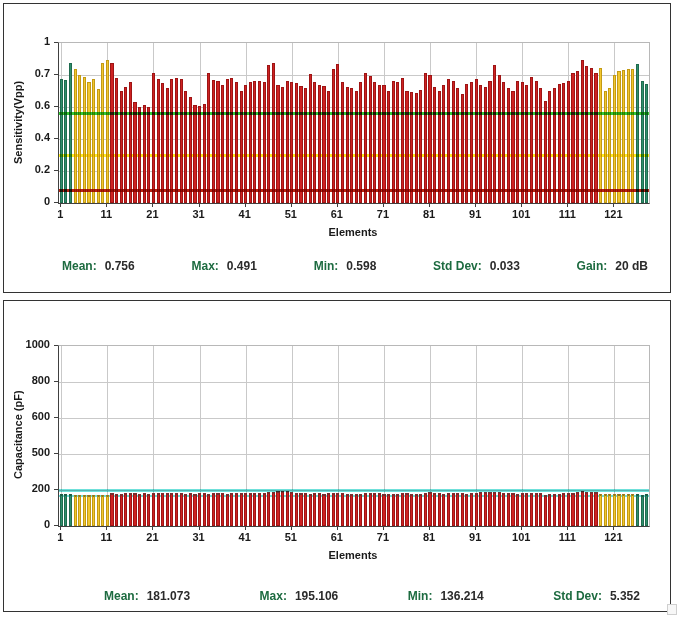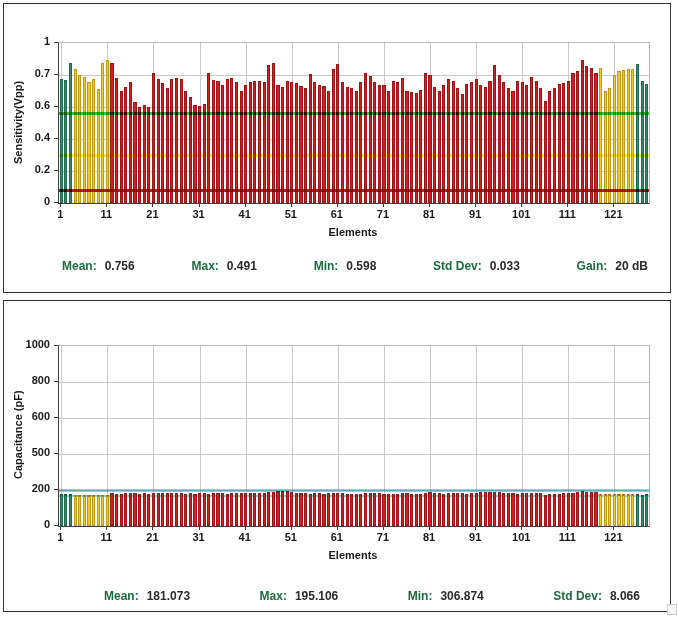--- a/index.html
+++ b/index.html
@@ -390,22 +390,22 @@
       <div class="bar" style="left: 572.3px; width: 3.13438px; height: 32.112px; background: rgb(242, 199, 46); border-width: 2px 1px 1px; border-style: solid; border-color: rgb(143, 116, 32) rgb(194, 154, 20) rgb(194, 154, 20); border-image: initial;"></div>
       <div class="bar" style="left: 576.909px; width: 3.13438px; height: 31.536px; background: rgb(47, 143, 107); border-width: 2px 1px 1px; border-style: solid; border-color: rgb(29, 90, 67) rgb(31, 107, 79) rgb(31, 107, 79); border-image: initial;"></div>
       <div class="bar" style="left: 581.519px; width: 3.13438px; height: 31.428px; background: rgb(47, 143, 107); border-width: 2px 1px 1px; border-style: solid; border-color: rgb(29, 90, 67) rgb(31, 107, 79) rgb(31, 107, 79); border-image: initial;"></div>
       <div class="bar" style="left: 586.128px; width: 3.13438px; height: 31.644px; background: rgb(47, 143, 107); border-width: 2px 1px 1px; border-style: solid; border-color: rgb(29, 90, 67) rgb(31, 107, 79) rgb(31, 107, 79); border-image: initial;"></div>
       <div class="refline" style="top: 142.5px; height: 3px; background: rgb(111, 224, 218);"></div>
     </div>
   <div class="x-axis-title">Elements</div>
   <div class="stats">
     <span class="stat"><span class="stat-label">Mean:</span><span class="stat-value">181.073</span></span>
     <span class="stat"><span class="stat-label">Max:</span><span class="stat-value">195.106</span></span>
-    <span class="stat"><span class="stat-label">Min:</span><span class="stat-value">306.874</span></span>
-    <span class="stat"><span class="stat-label">Std Dev:</span><span class="stat-value">8.066</span></span>
+    <span class="stat"><span class="stat-label">Min:</span><span class="stat-value">136.214</span></span>
+    <span class="stat"><span class="stat-label">Std Dev:</span><span class="stat-value">5.352</span></span>
   </div>
 <div class="tickmark" style="width: 4px; height: 1px; left: 50px; top: 224px;"></div>
     <div class="ytick-label" style="left: 0px; width: 46px; top: 217px;">0</div>
     <div class="tickmark" style="width: 4px; height: 1px; left: 50px; top: 188px;"></div>
     <div class="ytick-label" style="left: 0px; width: 46px; top: 181px;">200</div>
     <div class="tickmark" style="width: 4px; height: 1px; left: 50px; top: 152px;"></div>
     <div class="ytick-label" style="left: 0px; width: 46px; top: 145px;">500</div>
     <div class="tickmark" style="width: 4px; height: 1px; left: 50px; top: 116px;"></div>
     <div class="ytick-label" style="left: 0px; width: 46px; top: 109px;">600</div>
     <div class="tickmark" style="width: 4px; height: 1px; left: 50px; top: 80px;"></div>

